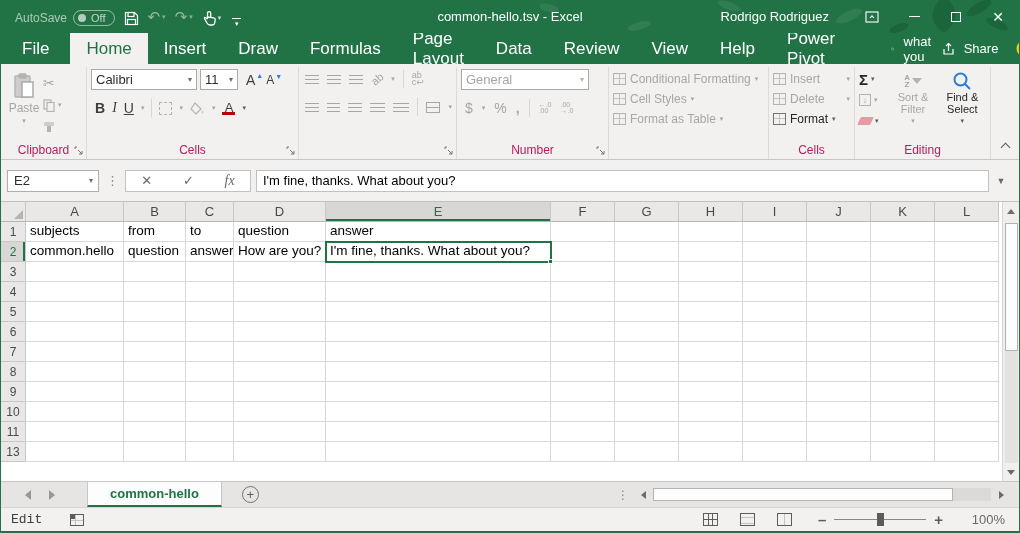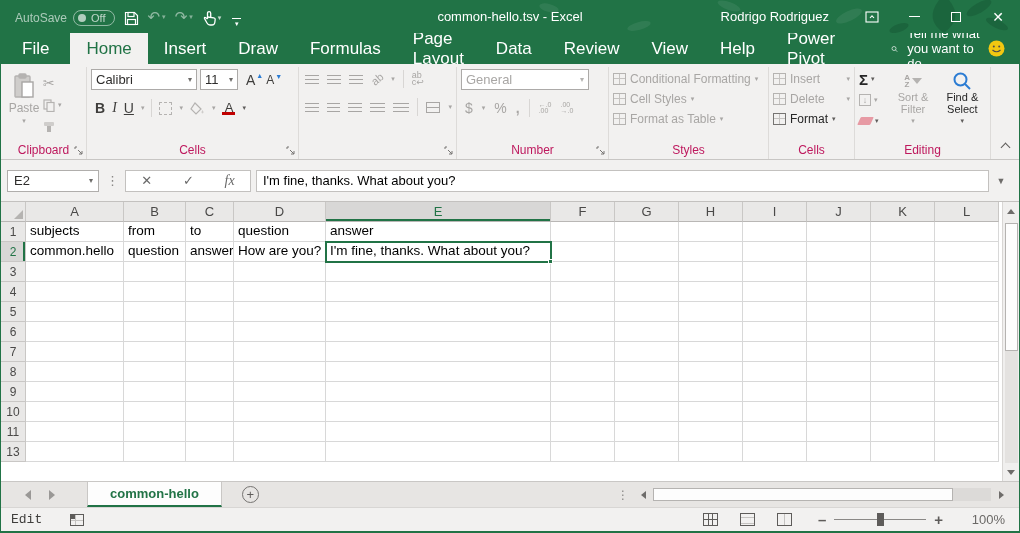--- a/index.html
+++ b/index.html
@@ -266,20 +266,28 @@
     <div class="tab">View</div>
     <div class="tab">Help</div>
     <div class="tab">Power Pivot</div>
     <div class="tellme">
       <svg width="14" height="14" viewBox="0 0 14 14" fill="none" stroke="#fff" stroke-width="1.3">
         <circle cx="6" cy="6" r="4"></circle>
           <path d="M9 9 l3.5 3.5"></path>
       </svg>
       <span>Tell me what you want to do</span>
     </div>
+    <div class="share">
+      <svg width="15" height="14" viewBox="0 0 15 14" fill="none" stroke="#fff" stroke-width="1.2">
+        <path d="M2 7 v5 h9 v-5"></path>
+          <path d="M6.5 9 V1.5"></path>
+          <path d="M4 4 l2.5 -2.5 L9 4"></path>
+      </svg>
+      <span>Share</span>
+    </div>
     <div class="smiley">
       <svg width="17" height="17" viewBox="0 0 17 17">
         <circle cx="8.5" cy="8.5" r="8" fill="#f2c811"></circle>
         <circle cx="5.8" cy="6.5" r="1" fill="#4d4d4d"></circle>
           <circle cx="11.2" cy="6.5" r="1" fill="#4d4d4d"></circle>
         <path d="M4.5 10 q4 3.5 8 0" fill="none" stroke="#4d4d4d" stroke-width="1.2"></path>
       </svg>
     </div>
   </div>
 
@@ -418,21 +426,20 @@
       <div class="style-row">
         <span class="mini-grid"></span>
         <span>Cell Styles</span>
         <span class="arr">▾</span>
       </div>
       <div class="style-row">
         <span class="mini-grid"></span>
         <span>Format as Table</span>
         <span class="arr">▾</span>
       </div>
-      <div class="glabel">Styles</div>
     </div>
 
     <div class="rgroup g-cells">
       <div class="cells-row">
         <span class="mini-grid"></span>
         <span>Insert</span>
         <span class="arr" style="margin-left:auto;">▾</span>
       </div>
       <div class="cells-row">
         <span class="mini-grid"></span>

